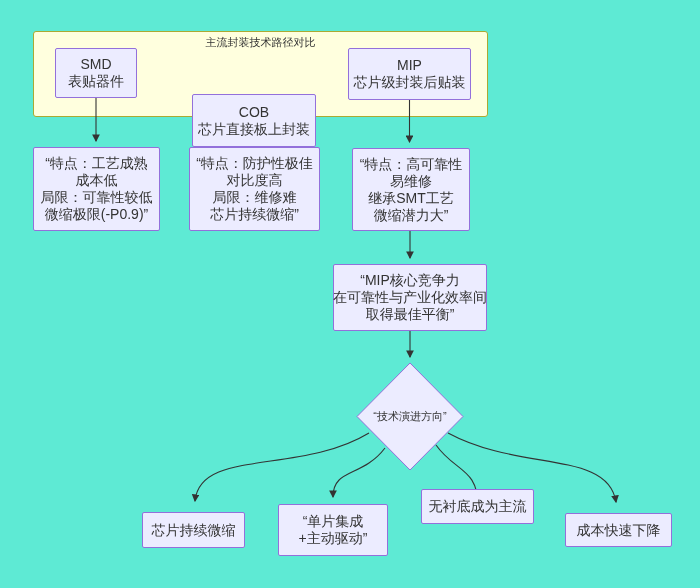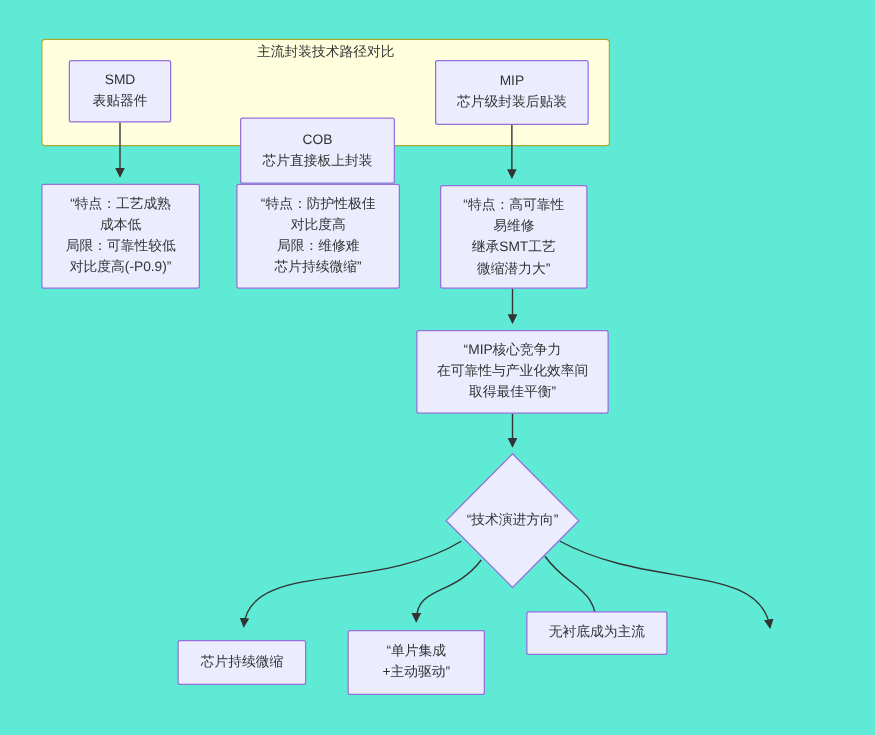--- a/index.html
+++ b/index.html
@@ -46,21 +46,21 @@
     position: absolute;
     background: var(--node-fill, #ECECFF);
     border: 1px solid var(--node-border, #9370DB);
     border-radius: 2px;
     box-sizing: border-box;
     display: flex;
     flex-direction: column;
     align-items: center;
     justify-content: center;
     text-align: center;
-    font-size: 11px;
+    font-size: 14px;
     line-height: 17px;
     padding: 2px 1px;
   }
   .node span { display: block; white-space: nowrap; }
   .diamond-label {
     position: absolute;
     display: flex;
     align-items: center;
     justify-content: center;
     text-align: center;
@@ -106,21 +106,21 @@
   </div>
   <div class="node" style="left:348px; top:48px; width:123px; height:52px;">
     <span>MIP</span>
     <span>芯片级封装后贴装</span>
   </div>
 
   <div class="node" style="left:33px; top:147px; width:127px; height:84px;">
     <span>“特点：工艺成熟</span>
     <span>成本低</span>
     <span>局限：可靠性较低</span>
-    <span>对比度高(-P0.9)”</span>
+    <span>微缩极限(-P0.9)”</span>
   </div>
   <div class="node" style="left:189px; top:147px; width:131px; height:84px;">
     <span>“特点：防护性极佳</span>
     <span>对比度高</span>
     <span>局限：维修难</span>
     <span>芯片持续微缩”</span>
   </div>
   <div class="node" style="left:352px; top:148px; width:118px; height:83px;">
     <span>“特点：高可靠性</span>
     <span>易维修</span>
@@ -141,14 +141,17 @@
   <div class="node" style="left:142px; top:512px; width:103px; height:36px;justify-content:center;">
     <span>芯片持续微缩</span>
   </div>
   <div class="node" style="left:278px; top:504px; width:110px; height:52px;">
     <span>“单片集成</span>
     <span>+主动驱动”</span>
   </div>
   <div class="node" style="left:421px; top:489px; width:113px; height:35px;">
     <span>无衬底成为主流</span>
   </div>
+  <div class="node" style="left:565px; top:513px; width:107px; height:34px;">
+    <span>成本快速下降</span>
+  </div>
 
 </div>
 
 </body></html>

